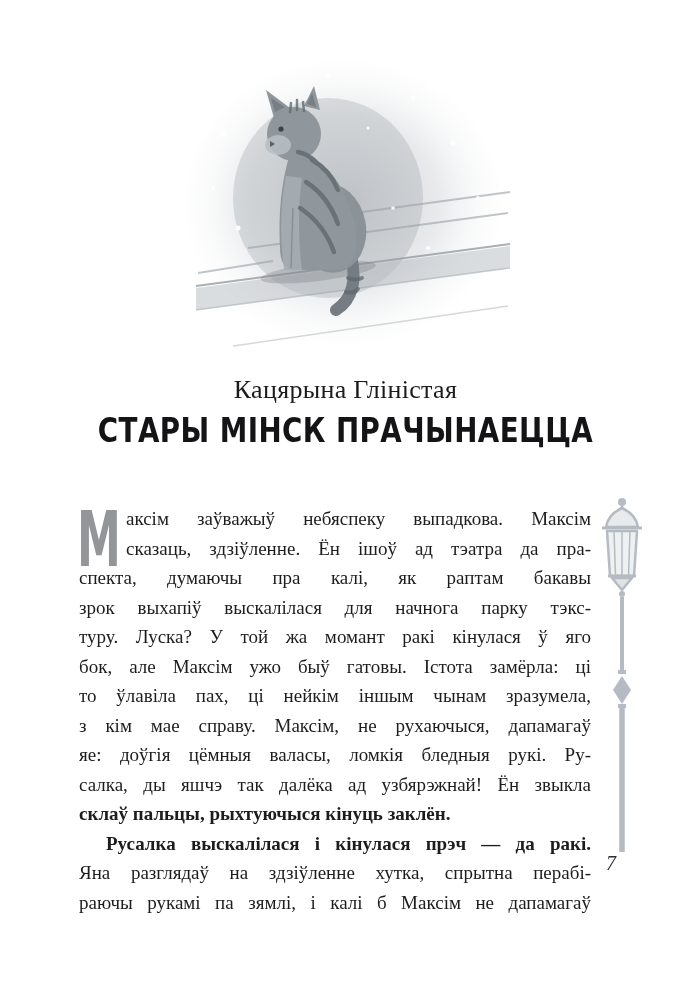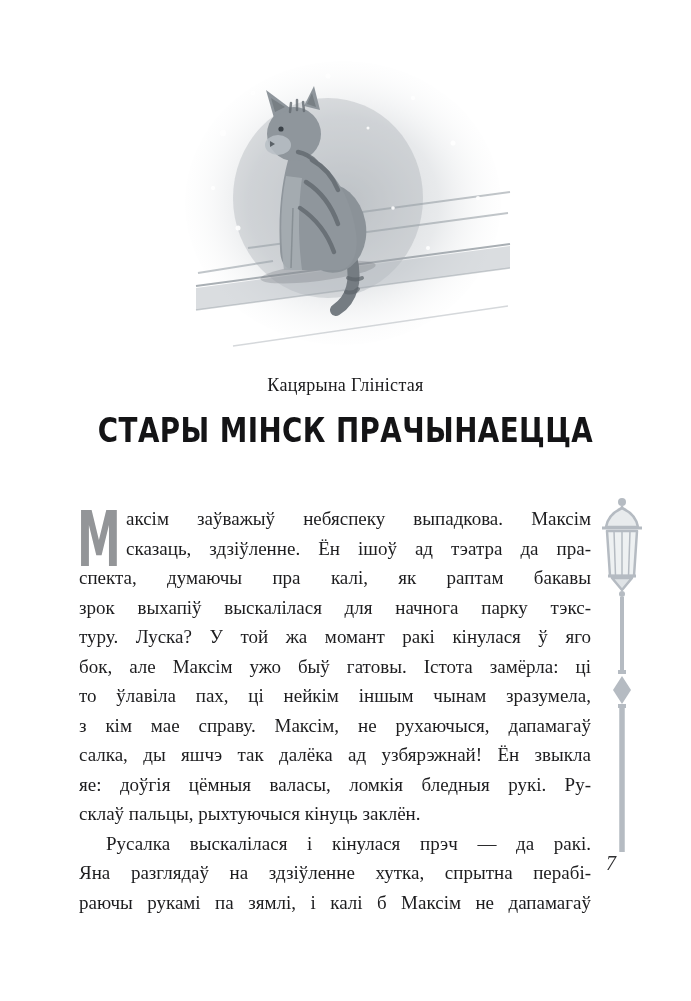--- a/index.html
+++ b/index.html
@@ -3,32 +3,32 @@
 <meta charset="utf-8">
 <style>
   html, body { margin: 0; padding: 0; background: #ffffff; }
   .page {
     position: relative; width: 691px; height: 1001px; background: #ffffff;
     font-family: "Liberation Serif", "DejaVu Serif", serif; color: #1d1d1f; overflow: hidden;
   }
   .illustration { position: absolute; top: 48px; left: 178px; width: 335px; height: 310px; }
   .author {
     position: absolute; top: 375px; left: 0; width: 100%;
-    text-align: center; font-size: 18px; color: #1b1b1d; letter-spacing: 0.3px;
+    text-align: center; font-size: 26px; color: #1b1b1d; letter-spacing: 0.3px;
   }
   .title {
     position: absolute; top: 410px; left: 0; width: 100%;
     text-align: center; font-family: "DejaVu Sans", "Liberation Sans", sans-serif;
     font-weight: 800; font-size: 33px; line-height: 42px; color: #141416;
     transform: scaleX(0.84); transform-origin: center top; letter-spacing: 0.5px;
   }
   .bodytext { position: absolute; top: 504px; left: 79px; width: 512px; font-size: 19px; }
   .line { height: 29.5px; line-height: 29.5px; text-align: justify; text-align-last: justify; }
-  .line.last { text-align-last: left; }
-  .line.indent { text-indent: 27px; }
+  .line.last { text-align-last: left; font-weight: bold; }
+  .line.indent { text-indent: 27px; font-weight: bold; }
   .dropcap-float { float: left; width: 40px; height: 56px; margin-right: 7px; position: relative; }
   .dropcap {
     position: absolute; top: -2px; left: -2px; font-family: "DejaVu Sans", sans-serif;
     font-weight: bold; font-size: 76px; line-height: 1; color: #939598;
     transform: scaleX(0.58); transform-origin: left top; display: inline-block;
   }
   .lamp { position: absolute; top: 494px; left: 594px; }
   .pagenum {
     position: absolute; top: 852px; left: 606px;
     font-style: italic; font-size: 20px; color: #2e2e30;
@@ -119,22 +119,22 @@
       <span class="dropcap">М</span>
     </div>
     <div class="line">аксім заўважыў небяспеку выпадкова. Максім</div>
     <div class="line">сказаць, здзіўленне. Ён ішоў ад тэатра да пра-</div>
     <div class="line">спекта, думаючы пра калі, як раптам бакавы</div>
     <div class="line">зрок выхапіў выскалілася для начнога парку тэкс-</div>
     <div class="line">туру. Луска? У той жа момант ракі кінулася ў яго</div>
     <div class="line">бок, але Максім ужо быў гатовы. Істота замёрла: ці</div>
     <div class="line">то ўлавіла пах, ці нейкім іншым чынам зразумела,</div>
     <div class="line">з кім мае справу. Максім, не рухаючыся, дапамагаў</div>
+    <div class="line">яе: доўгія цёмныя валасы, ломкія бледныя рукі. Ру-</div>
     <div class="line">салка, ды яшчэ так далёка ад узбярэжнай! Ён звыкла</div>
-    <div class="line">яе: доўгія цёмныя валасы, ломкія бледныя рукі. Ру-</div>
     <div class="line last">склаў пальцы, рыхтуючыся кінуць заклён.</div>
     <div class="line indent">Русалка выскалілася і кінулася прэч — да ракі.</div>
     <div class="line">Яна разглядаў на здзіўленне хутка, спрытна перабі-</div>
     <div class="line">раючы рукамі па зямлі, і калі б Максім не дапамагаў</div>
   </div>
 
   <svg class="lamp" width="56" height="372" viewBox="0 0 56 372" xmlns="http://www.w3.org/2000/svg" aria-hidden="true">
     <g stroke="#b5bbc2" stroke-width="2.5" fill="none" stroke-linejoin="round">
       <circle cx="28" cy="8" r="4" fill="#b5bbc2" stroke="none"></circle>
       <line x1="28" y1="12" x2="28" y2="16"></line>

